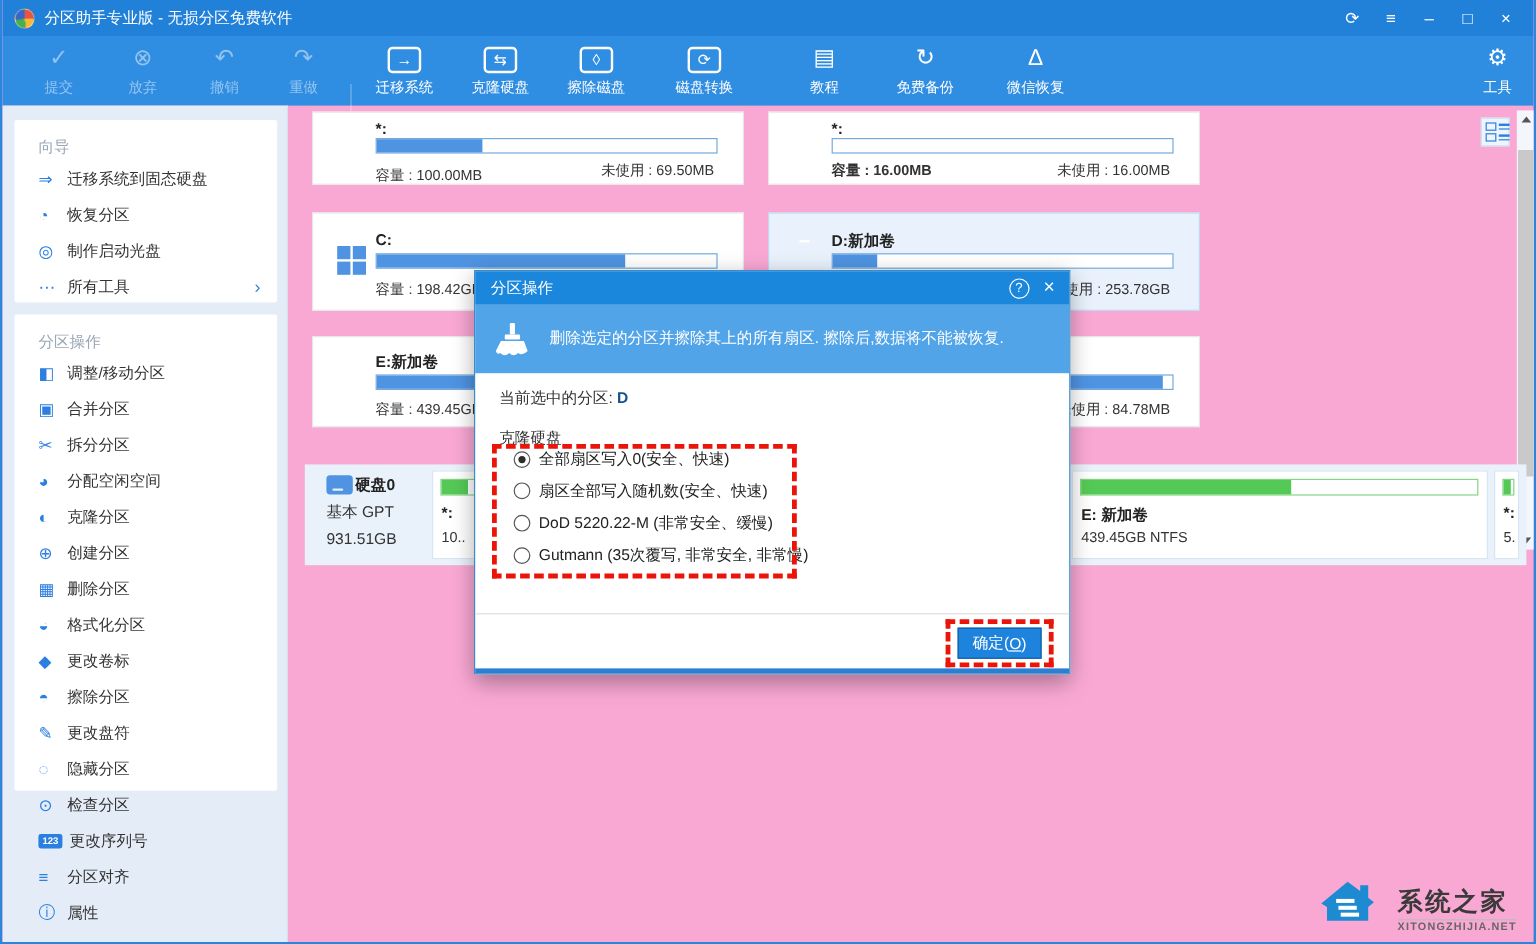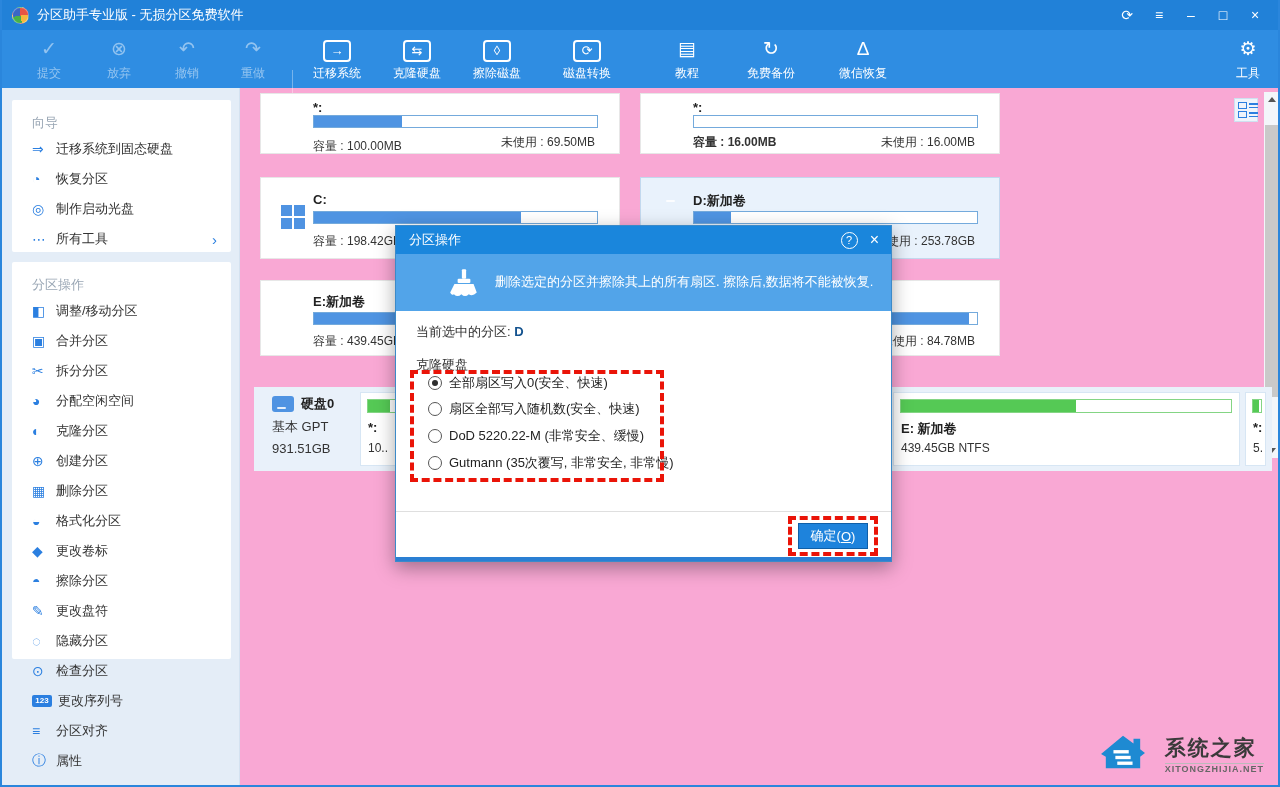--- a/index.html
+++ b/index.html
@@ -66,40 +66,40 @@
   .scrollbar { position:absolute; left:1262px; top:92px; width:16px; height:366px; background:#f3f6fa; }
   .sb-arrow { position:absolute; left:0; width:16px; height:15px; display:flex; align-items:center; justify-content:center; }
   .sb-arrow i { width:0; height:0; border-left:4px solid transparent; border-right:4px solid transparent; }
   .sb-arrow.up { top:0; } .sb-arrow.up i { border-bottom:5px solid #555; }
   .sb-arrow.down { bottom:0; } .sb-arrow.down i { border-top:5px solid #555; }
   .sb-thumb { position:absolute; left:1px; top:33px; width:14px; height:272px; background:#c9c9c9; }
 
   
   .disk-panel { position:absolute; left:252px; top:387px; width:1018px; height:84px; background:#e9f1fa; }
   .disk-info { position:absolute; left:18px; top:8px; font-size:13px; color:#333; }
-  .disk-info .row1 { display:flex; align-items:center; gap:7px; font-weight:bold; color:#222; }
+  .disk-info .row1 { display:flex; align-items:center; gap:2px; font-weight:bold; color:#222; }
   .disk-info .row1 .disk-ico { width:22px; height:16px; }
   .disk-info .row2, .disk-info .row3 { margin-top:5px; font-size:13px; }
   .seg { position:absolute; top:5px; height:74px; background:#fff; border:1px solid #d7e6f4; overflow:hidden; }
   .gbar { position:absolute; left:6px; top:6px; height:14px; border:1px solid #84d584; background:#fff; }
   .gbar i { display:block; height:100%; background:#55c955; }
   .seg .g-label { position:absolute; left:7px; top:27px; font-size:13px; font-weight:bold; color:#222; white-space:nowrap; }
   .seg .g-size { position:absolute; left:7px; top:48px; font-size:12px; color:#333; white-space:nowrap; }
 
   
   .dialog { position:absolute; left:393px; top:225px; width:497px; height:337px; background:#fff;
             border:1px solid #3c8ac8; box-shadow:0 6px 18px rgba(0,0,0,.35); z-index:50; }
   .dlg-titlebar { position:absolute; left:0; top:0; width:100%; height:28px; background:#1a86dc; color:#fff;
                   display:flex; align-items:center; font-size:13px; padding-left:13px; }
   .dlg-tools { margin-left:auto; display:flex; align-items:center; gap:12px; padding-right:12px; }
   .dlg-help { width:17px; height:17px; border:1.5px solid #fff; border-radius:50%; font-size:11px;
               display:flex; align-items:center; justify-content:center; }
   .dlg-close { font-size:16px; }
   .dlg-banner { position:absolute; left:0; top:28px; width:100%; height:57px; background:#52a4e9; color:#fff;
-                display:flex; align-items:center; font-size:13px;padding-left:37px; }
+                display:flex; align-items:center; font-size:13px; }
   .dlg-banner .brush { flex:0 0 62px; display:flex; justify-content:center; }
   .dlg-banner .btext { padding-right:14px; line-height:1.3; }
   .dlg-line1 { position:absolute; left:20px; top:97px; font-size:13px; color:#333; }
   .dlg-line1 b { color:#14538f; }
   .dlg-method { position:absolute; left:20px; top:130px; font-size:13px; color:#333; }
   .dlg-opt { position:absolute; left:32px; height:20px; display:flex; align-items:center; font-size:13px; color:#222; }
   .radio { width:14px; height:14px; border:1px solid #565656; border-radius:50%; margin-right:7px;
            position:relative; background:#fff; flex:0 0 14px; }
   .radio.on::after { content:""; position:absolute; left:3px; top:3px; width:6px; height:6px; border-radius:50%; background:#2d2d2d; }
   .dlg-footline { position:absolute; left:0; top:285px; width:100%; border-top:1px solid #dfdfdf; }
@@ -107,21 +107,21 @@
             border:1px solid #0f5fa8; color:#fff; font-size:13px; display:flex; align-items:center;
             justify-content:center; cursor:pointer; }
   .dlg-bottom { position:absolute; left:0; bottom:0; width:100%; height:4px; background:#2a7fd3; }
 
   
   .red-rect { position:absolute; border:4px dashed #ea1408; z-index:60; pointer-events:none; }
   .red-rect.r1 { left:408px; top:370px; width:254px; height:112px; }
   .red-rect.r2 { left:786px; top:516px; width:90px; height:40px; }
 
   
-  .watermark { position:absolute; right:14px; bottom:8px; display:flex; align-items:center; gap:16px; z-index:70; }
+  .watermark { position:absolute; right:14px; bottom:8px; display:flex; align-items:flex-end; gap:16px; z-index:70; }
   .wm-text .wm-title { font-size:21px; font-weight:bold; color:#3a3a3a; letter-spacing:2px; }
   .wm-text .wm-sub { font-size:9px; font-weight:bold; color:#666; letter-spacing:1px; border-top:1px solid #bbb; margin-top:1px; }
 </style>
 </head>
 <body>
 
 <div id="app">
 
   <div class="titlebar">
     <span class="app-logo"></span>

